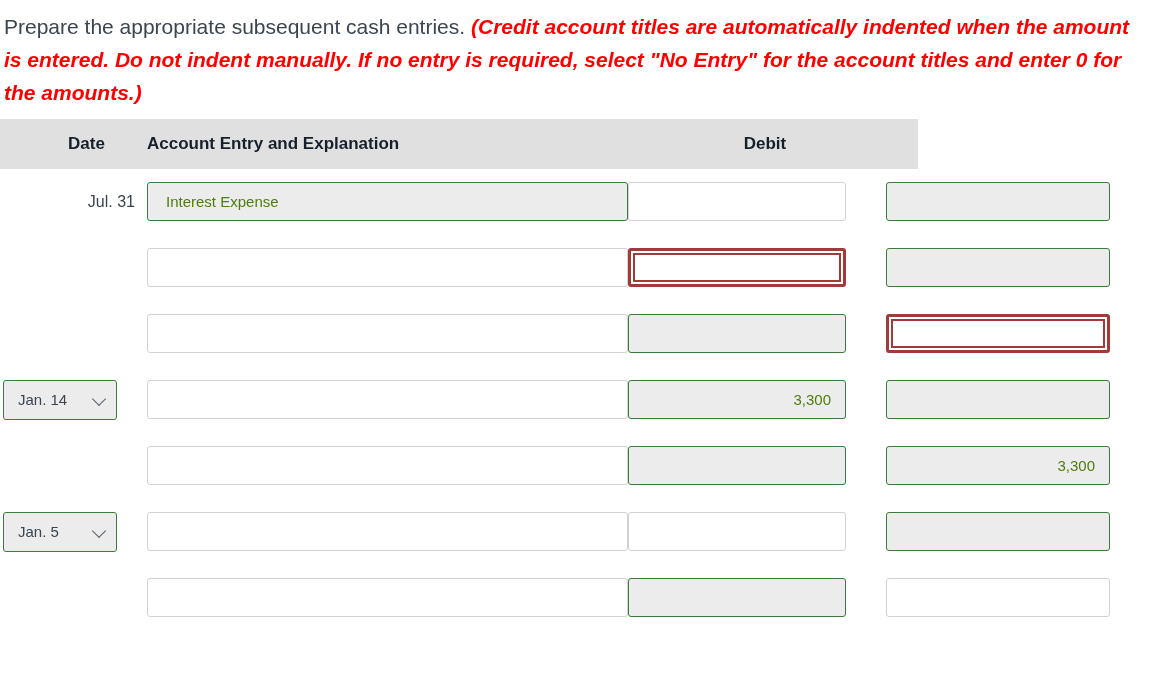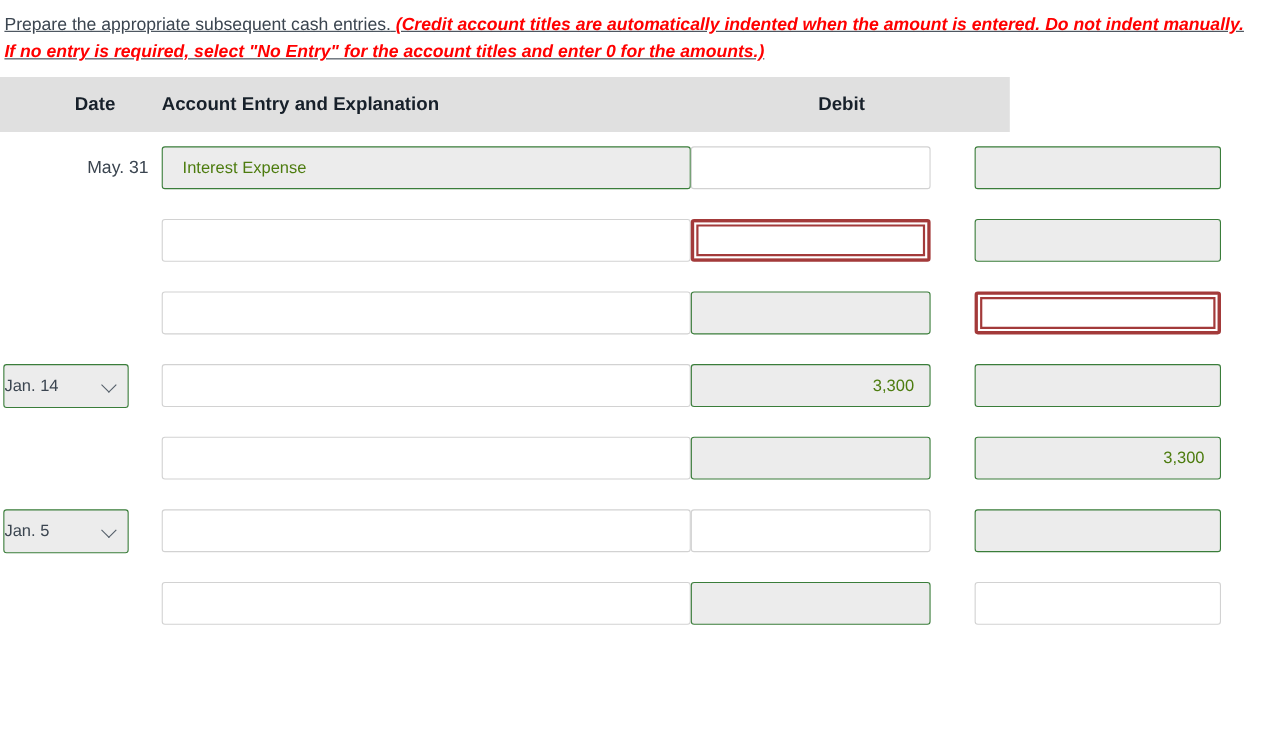--- a/index.html
+++ b/index.html
@@ -11,24 +11,23 @@
     width: 1149px;
     height: 675px;
     overflow: hidden;
     font-family: "Liberation Sans", sans-serif;
     color: #3d4852;
   }
 
   
   #instructions {
     padding: 10px 8px 0 4px;
-    font-size: 16px;
+    font-size: 21px;
     line-height: 1.58;
     color: #3b4550;
-    text-decoration: underline;
   }
   #instructions .plain { color: #3b4550; }
   #instructions .alert {
     color: #ff0000;
     font-weight: bold;
     font-style: italic;
   }
 
   
   #journal {
@@ -84,20 +83,21 @@
     appearance: none;
     width: 114px;
     height: 40px;
     margin-left: 3px;
     background: #ececec;
     border: 1px solid #3a7d3a;
     border-radius: 3px;
     font-family: "Liberation Sans", sans-serif;
     font-size: 15px;
     color: #3b4550;
+    padding-left: 14px;
     padding-right: 26px;
     box-sizing: border-box;
     outline: none;
   }
   .select-wrap {
     position: relative;
     display: inline-block;
   }
   .chevron {
     position: absolute;
@@ -166,21 +166,21 @@
       <span class="hcell head-pad-account">Account Entry and Explanation</span>
     </div>
     <div class="c-debit">
       <span class="hcell head-pad-debit">Debit</span>
     </div>
   </div>
 
   <div id="rows-host">
       <div class="jrow">
         <div class="c-date">
-          <span class="date-label">May. 31</span>
+          <span class="date-label">Jul. 31</span>
         </div>
         <div class="c-account"><input type="text" class="inp inp-account state-filled" value="Interest Expense" style=""></div>
         <div class="c-debit"><input type="text" class="inp inp-amount state-plain" style=""></div>
         <div class="c-credit"><input type="text" class="inp inp-credit state-filled" style=""></div>
       </div>
       <div class="jrow">
         <div class="c-date"></div>
         <div class="c-account"><input type="text" class="inp inp-account state-plain" style=""></div>
         <div class="c-debit"><input type="text" class="inp inp-amount state-error" style=""></div>
         <div class="c-credit"><input type="text" class="inp inp-credit state-filled" style=""></div>

